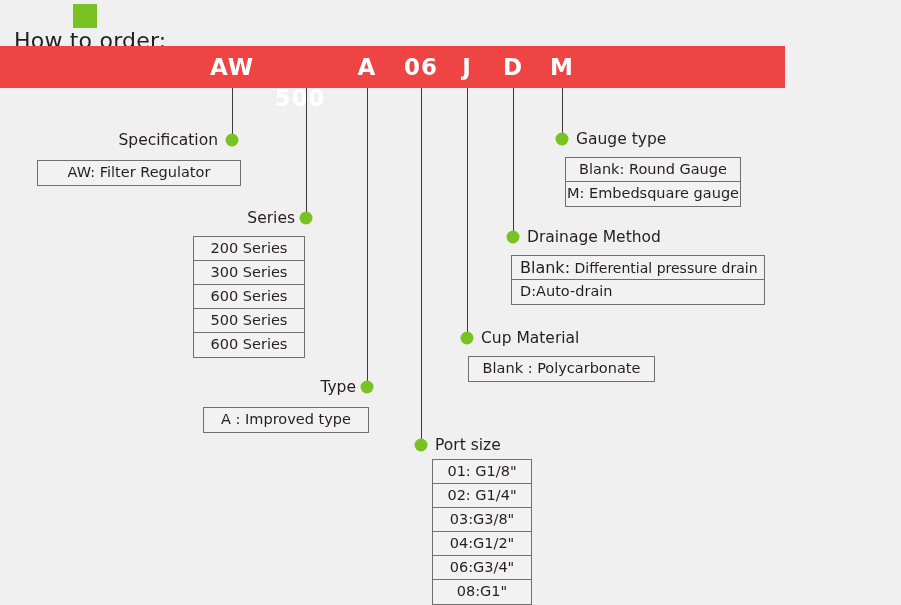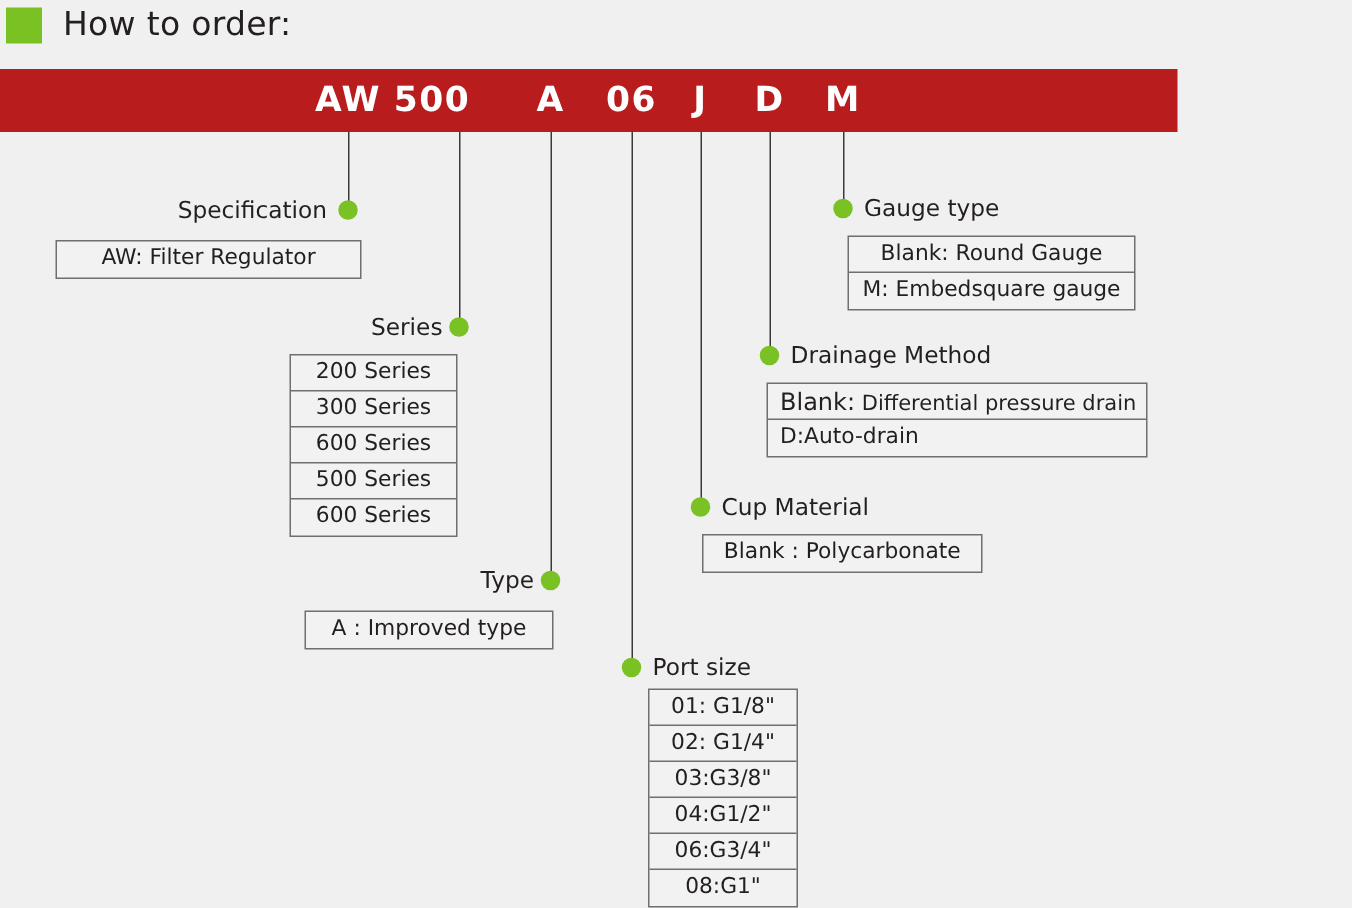--- a/index.html
+++ b/index.html
@@ -19,20 +19,21 @@
     height: 605px;
   }
 
   
   .title-row {
     position: absolute;
     left: 0;
     top: 4px;
     display: flex;
     align-items: center;
+    flex-direction: column;
   }
   .title-swatch {
     width: 24px;
     height: 24px;
     background: #7ac224;
     margin-left: 4px;
   }
   .title-text {
     font-size: 22px;
     color: #231f20;
@@ -41,21 +42,21 @@
     white-space: nowrap;
   }
 
   
   .code-bar {
     position: absolute;
     left: 0;
     top: 46px;
     width: 785px;
     height: 42px;
-    background: #b91c1c;
+    background: #ef4444;
   }
   .code-seg {
     position: absolute;
     top: 0;
     height: 42px;
     line-height: 42px;
     color: #ffffff;
     font-size: 23px;
     font-weight: bold;
     letter-spacing: 1px;
@@ -122,21 +123,21 @@
 
 <div id="stage">
 
   <div class="title-row">
     <div class="title-swatch"></div>
     <div class="title-text">How to order:</div>
   </div>
 
   <div class="code-bar" id="code-bar">
       <div class="code-seg" style="left: 232px;">AW</div>
-      <div class="code-seg" style="left: 288px;">500</div>
+      <div class="code-seg" style="left: 300px; margin-top: 31px;">500</div>
       <div class="code-seg" style="left: 367px;">A</div>
       <div class="code-seg" style="left: 421px;">06</div>
       <div class="code-seg" style="left: 467px;">J</div>
       <div class="code-seg" style="left: 513px;">D</div>
       <div class="code-seg" style="left: 562px;">M</div>
     </div>
 
   <div id="callout-layer">
       <div class="leader" style="left: 232px; top: 88px; height: 52px;"></div>
       <div class="dot" style="left: 232px; top: 140px;"></div>
@@ -180,19 +181,19 @@
       <div class="leader" style="left: 513px; top: 88px; height: 149px;"></div>
       <div class="dot" style="left: 513px; top: 237px;"></div>
       <div class="callout-label" style="left: 527px; top: 237px;">Drainage Method</div>
       <div class="optbox" style="left: 511px; top: 255px; width: 254px;">
         <div class="opt mixed left"><span class="lead">Blank:</span><span class="rest"> Differential pressure drain</span></div>
         <div class="opt left">D:Auto-drain</div>
       </div>
       <div class="leader" style="left: 562px; top: 88px; height: 51px;"></div>
       <div class="dot" style="left: 562px; top: 139px;"></div>
       <div class="callout-label" style="left: 576px; top: 139px;">Gauge type</div>
-      <div class="optbox" style="left: 565px; top: 157px; width: 192px;">
+      <div class="optbox" style="left: 565px; top: 157px; width: 176px;">
         <div class="opt center">Blank: Round Gauge</div>
         <div class="opt center">M: Embedsquare gauge</div>
       </div>
     </div>
 
 </div>
 
 </body></html>

